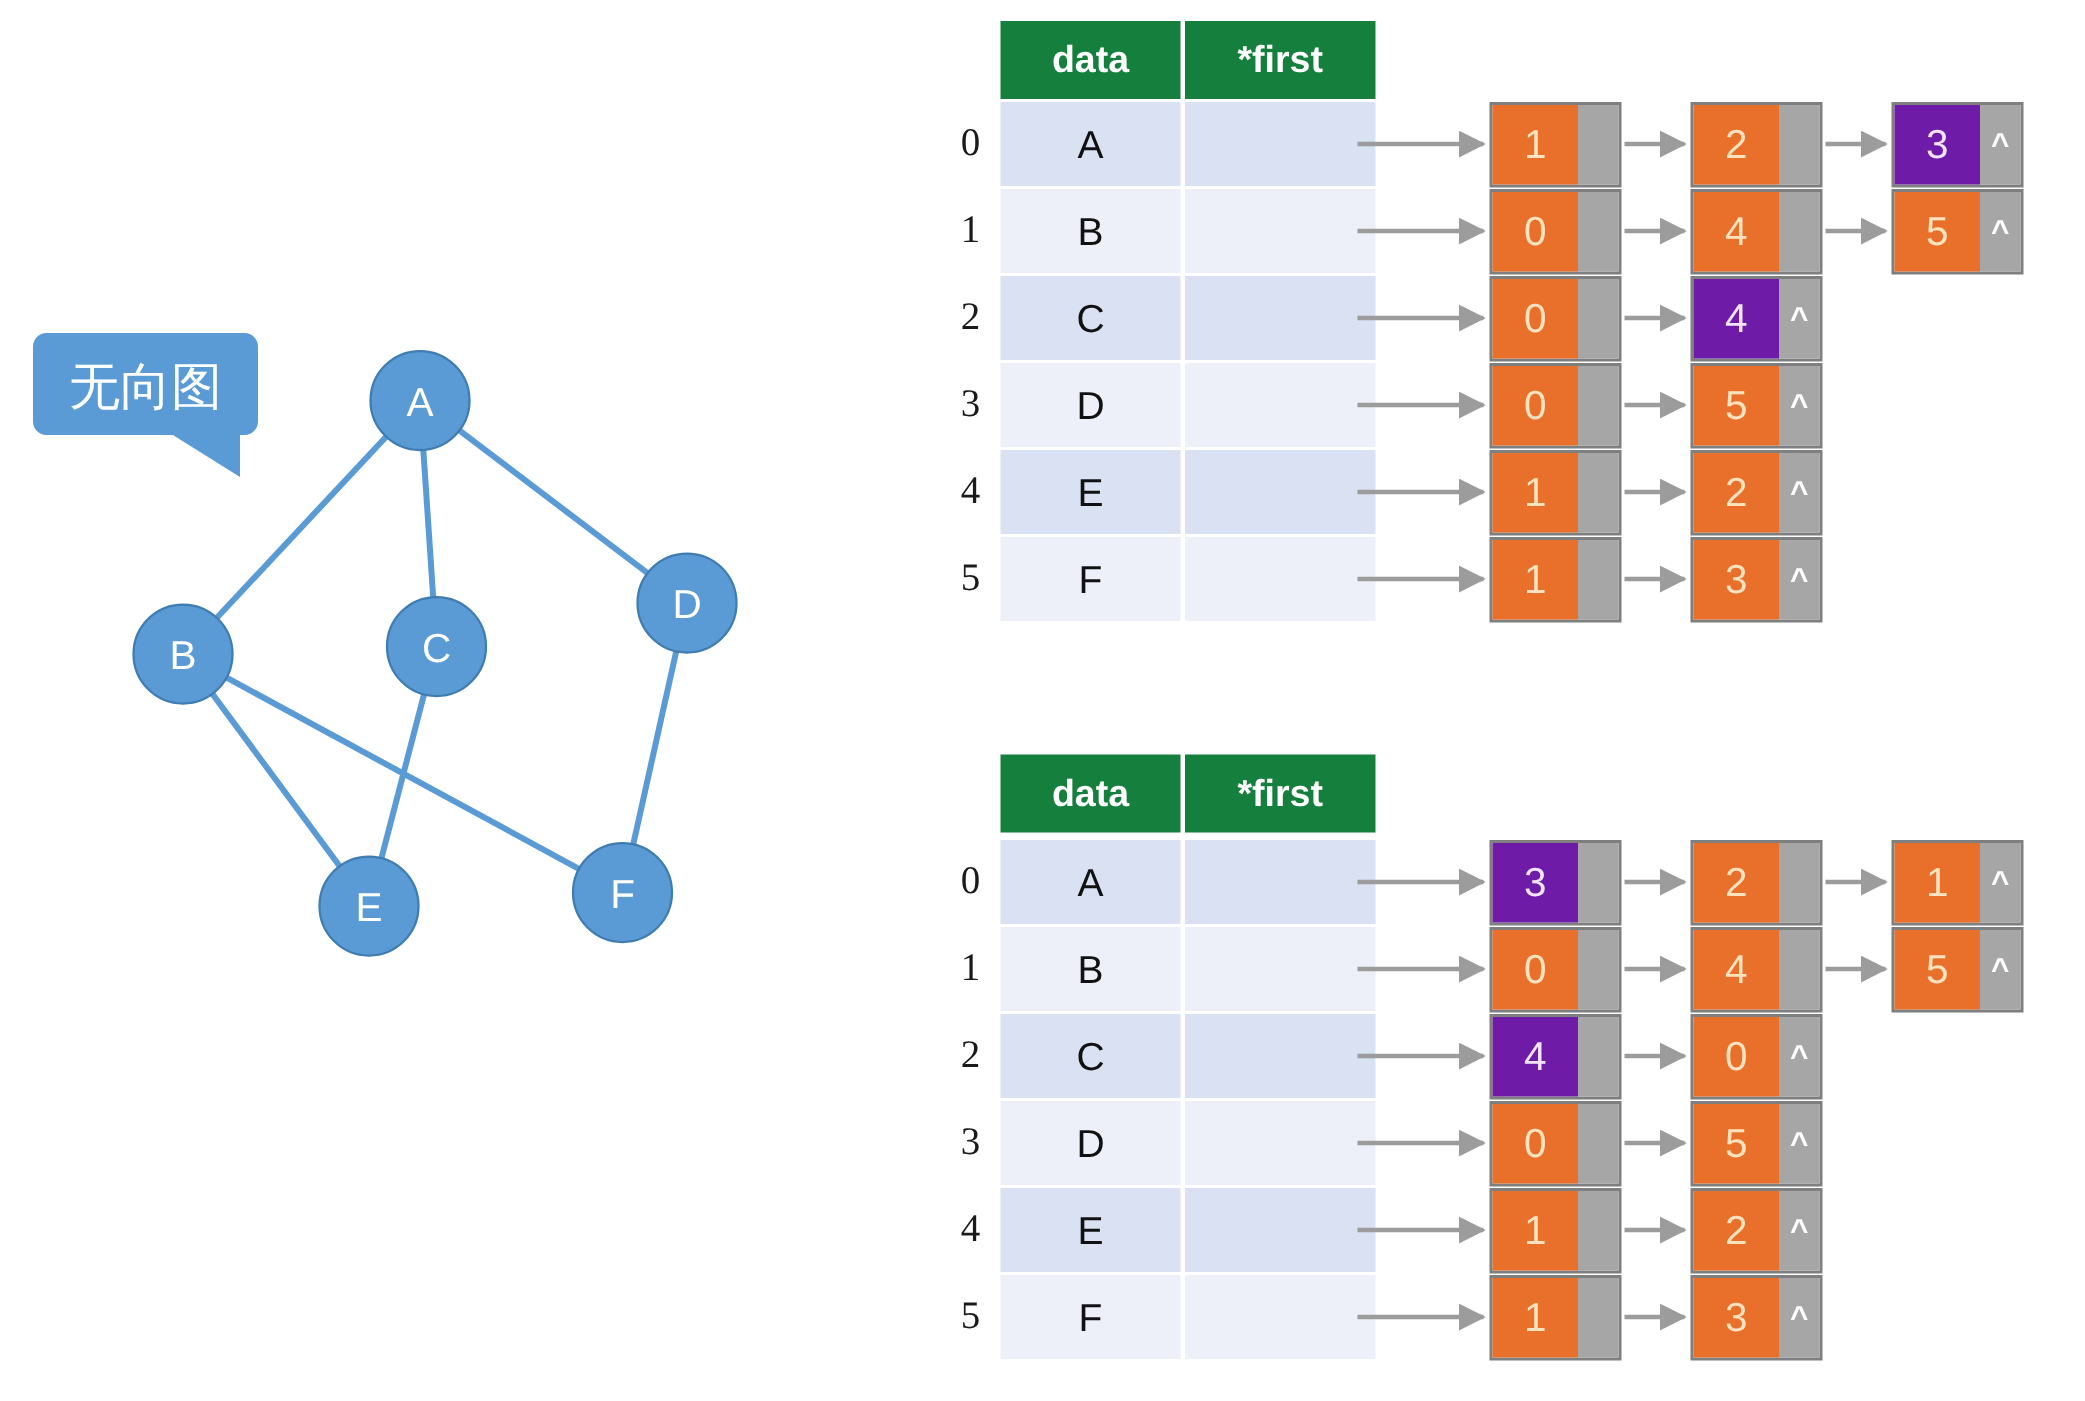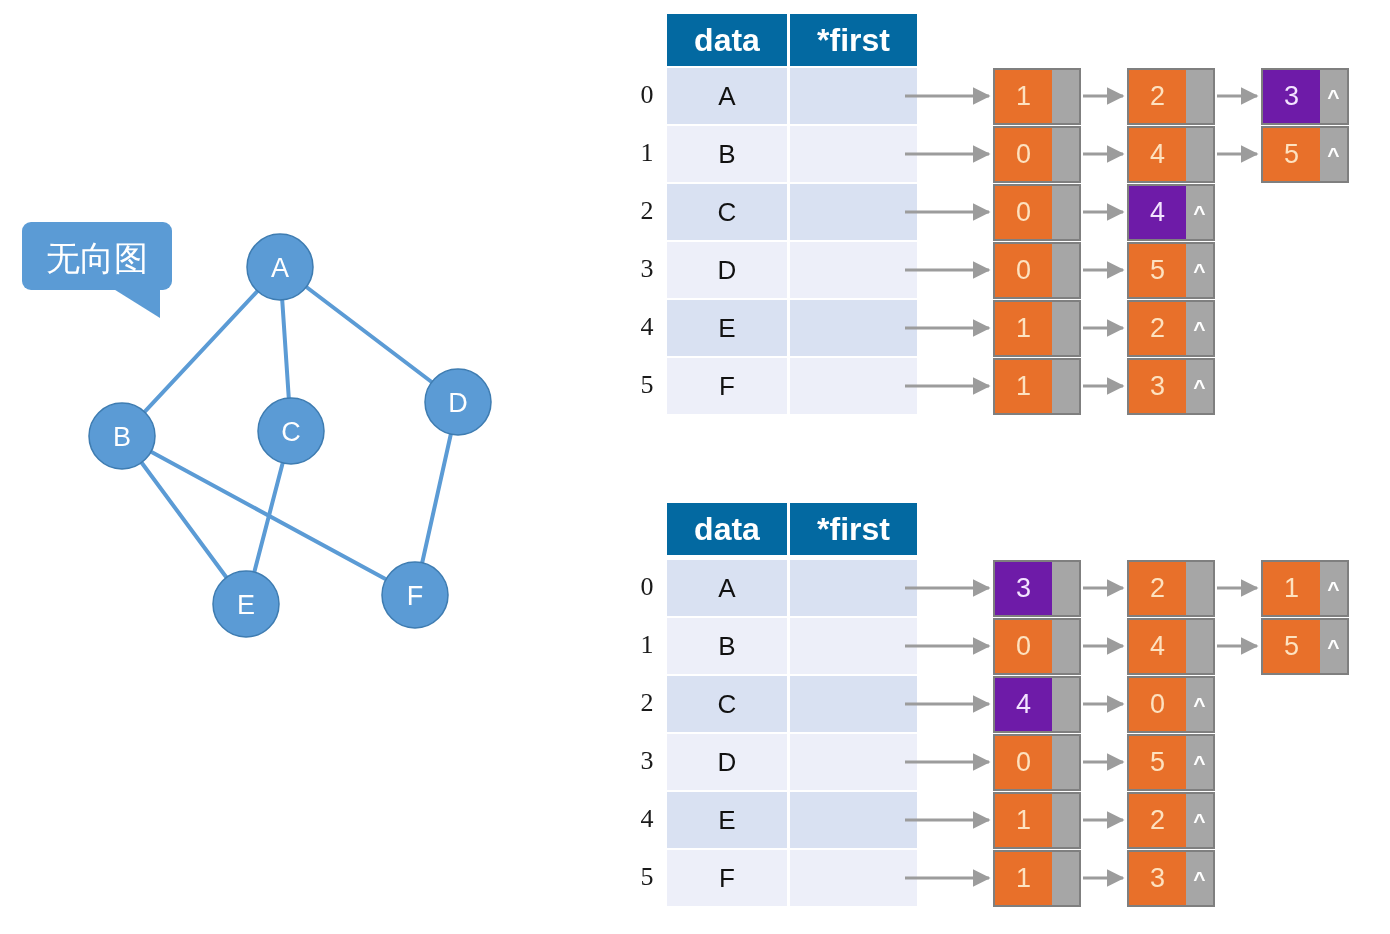--- a/index.html
+++ b/index.html
@@ -17,22 +17,22 @@
     font-size:34px;fill:#ffffff;font-family:"DejaVu Sans",sans-serif;
   }
   .node-label{
     font-size:27px;fill:#ffffff;font-family:"Liberation Sans",sans-serif;
     text-anchor:middle;dominant-baseline:central;
   }
 
   
   .adj-block{position:absolute;}
   .hdr-cell{
-    position:absolute;background:#0369a1;color:#fff;font-weight:bold;
-    font-size:32px;display:flex;align-items:center;justify-content:center;
+    position:absolute;background:#15803d;color:#fff;font-weight:bold;
+    font-size:25px;display:flex;align-items:center;justify-content:center;
     box-sizing:border-box;
   }
   .row-idx{
     position:absolute;font-size:26px;color:#1a1a1a;width:34px;
     text-align:center;font-family:"Liberation Serif","DejaVu Serif",serif;
   }
   .cell{
     position:absolute;box-sizing:border-box;display:flex;
     align-items:center;justify-content:center;font-size:26px;color:#111;
   }

